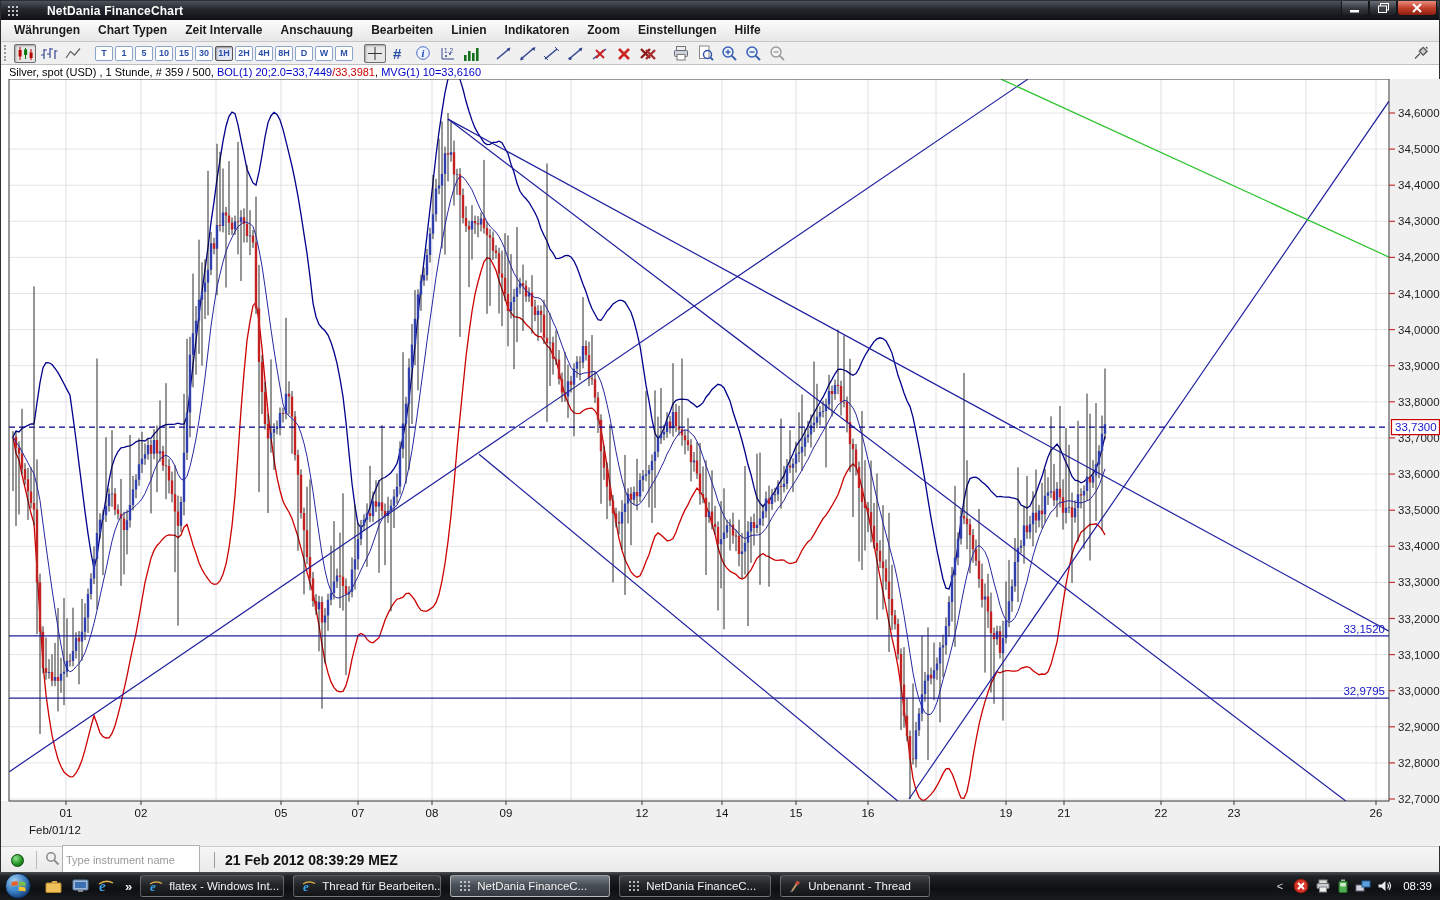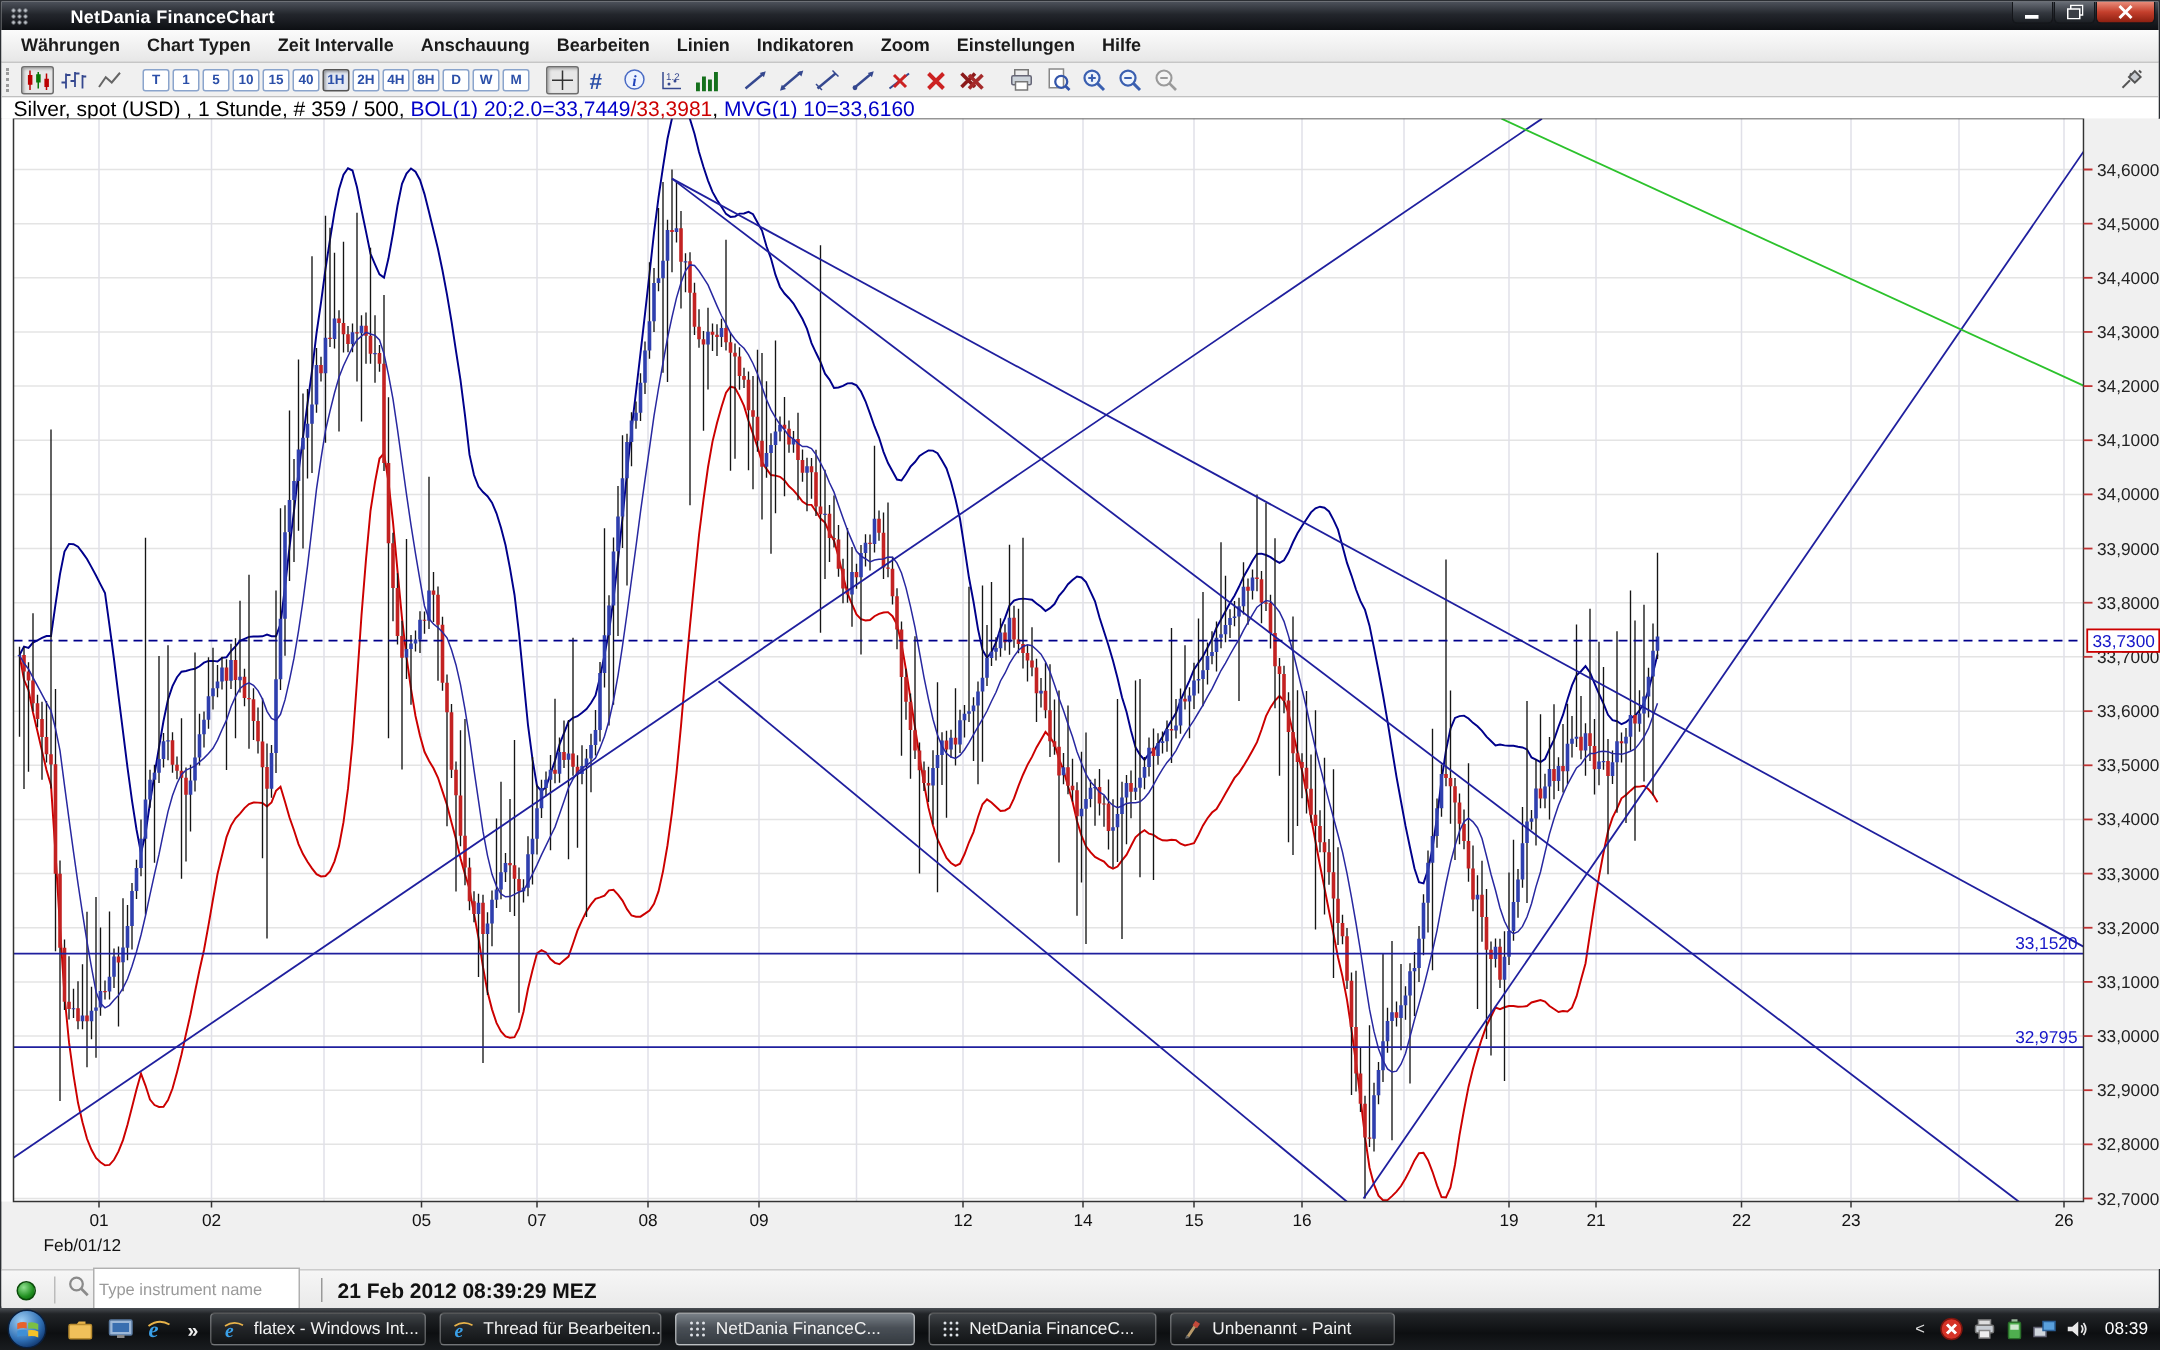--- a/index.html
+++ b/index.html
@@ -46,21 +46,21 @@
   .ibtn { width:18px; height:15px; margin:0 1px; background:#fff;
     border:1px solid #8aa4cc; border-radius:2px; color:#2b4fa8; font-size:9px;
     font-weight:bold; display:flex; align-items:center; justify-content:center; }
   .ibtn.sel { border:1px solid #555; background:#e3e8f2;
     box-shadow:inset 1px 1px 2px rgba(0,0,0,.35); }
   .tb-gap { width:9px; }
   #pin-area { margin-left:auto; margin-right:6px; }
 
   
   #status-line { position:absolute; left:0; top:64px; width:100%; height:14px;
-    background:#fff; font-size:14px; padding-left:8px; white-space:pre; }
+    background:#fff; font-size:11px; padding-left:8px; white-space:pre; }
   #status-line span { vertical-align:top; line-height:14px; }
 
   
   #chart-svg { position:absolute; left:0; top:78px; }
 
   
   #bottom-bar { position:absolute; left:0; top:845px; width:100%; height:27px;
     background:linear-gradient(#f6f6f6,#e9e9e9); border-top:1px solid #cccccc;
     display:flex; align-items:center; }
   #conn-dot { width:13px; height:13px; border-radius:50%; margin:0 8px 0 10px;
@@ -159,21 +159,21 @@
             <svg width="18" height="15">
               <polyline points="2,12 6.5,5.5 10.5,9 16,2.5" fill="none" stroke="#666" stroke-width="1.3"></polyline>
             </svg>
           </div>
           <div class="tb-gap"></div>
           <div class="ibtn">T</div>
           <div class="ibtn">1</div>
           <div class="ibtn">5</div>
           <div class="ibtn">10</div>
           <div class="ibtn">15</div>
-          <div class="ibtn">40</div>
+          <div class="ibtn">30</div>
           <div class="ibtn sel">1H</div>
           <div class="ibtn">2H</div>
           <div class="ibtn">4H</div>
           <div class="ibtn">8H</div>
           <div class="ibtn">D</div>
           <div class="ibtn">W</div>
           <div class="ibtn">M</div>
           <div class="tb-gap"></div>
           <div class="tbtn pressed">
             <svg width="16" height="15">
@@ -554,21 +554,21 @@
           <span>NetDania FinanceC...</span>
         </div>
         <div class="taskbtn" style="width: 150px;">
           <span class="ticon">
             <svg width="13" height="14">
               <line x1="3" y1="12" x2="9" y2="3" stroke="#b89a6a" stroke-width="2"></line>
               <path d="M8 1.5 l3 2 -2 3 -3-2 z" fill="#c24a3a"></path>
               <path d="M2 11 l2 2 -3 0.5 z" fill="#666"></path>
             </svg>
           </span>
-          <span>Unbenannt - Paint</span>
+          <span>Unbenannt - Thread</span>
         </div>
       </div>
     <div id="tray">
       <span class="tray-chevron">&lt;</span>
       <div id="tray-icons" style="display:flex;align-items:center;">
           <span class="tray-icon">
             <svg width="16" height="16">
               <circle cx="8" cy="8" r="7" fill="#d63327" stroke="#7a150e"></circle>
               <path d="M5 5 L11 11 M11 5 L5 11" stroke="#fff" stroke-width="2"></path>
             </svg>

